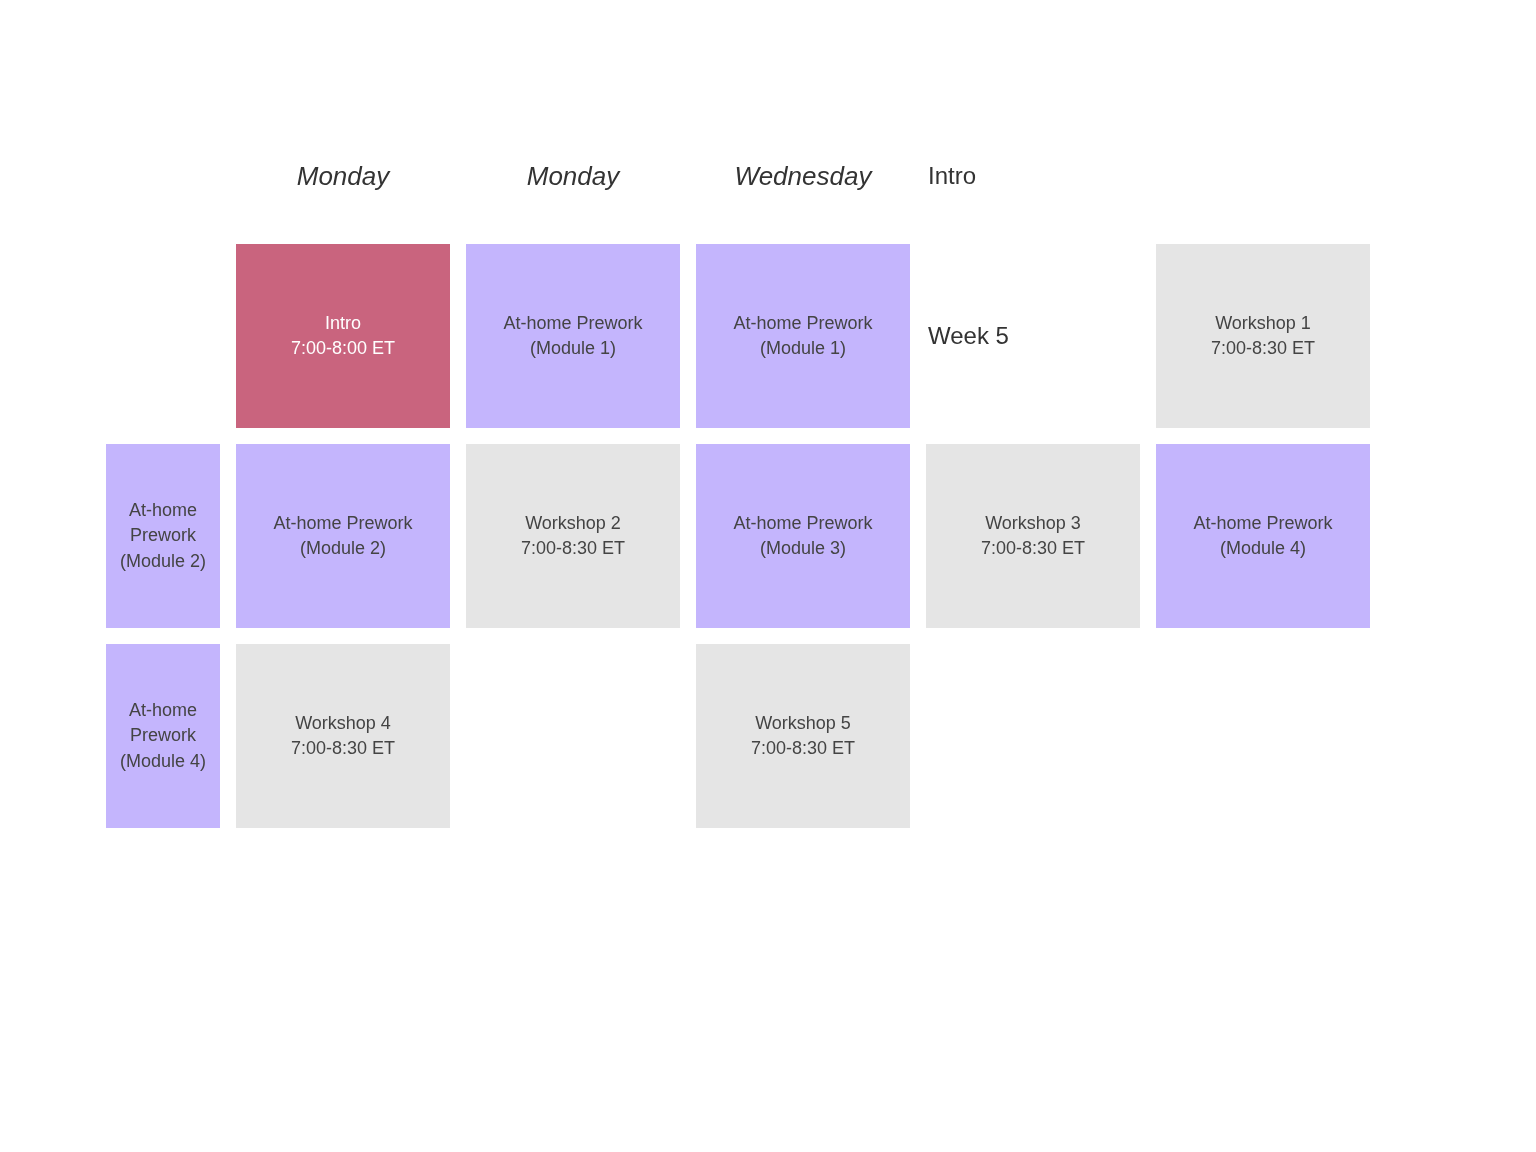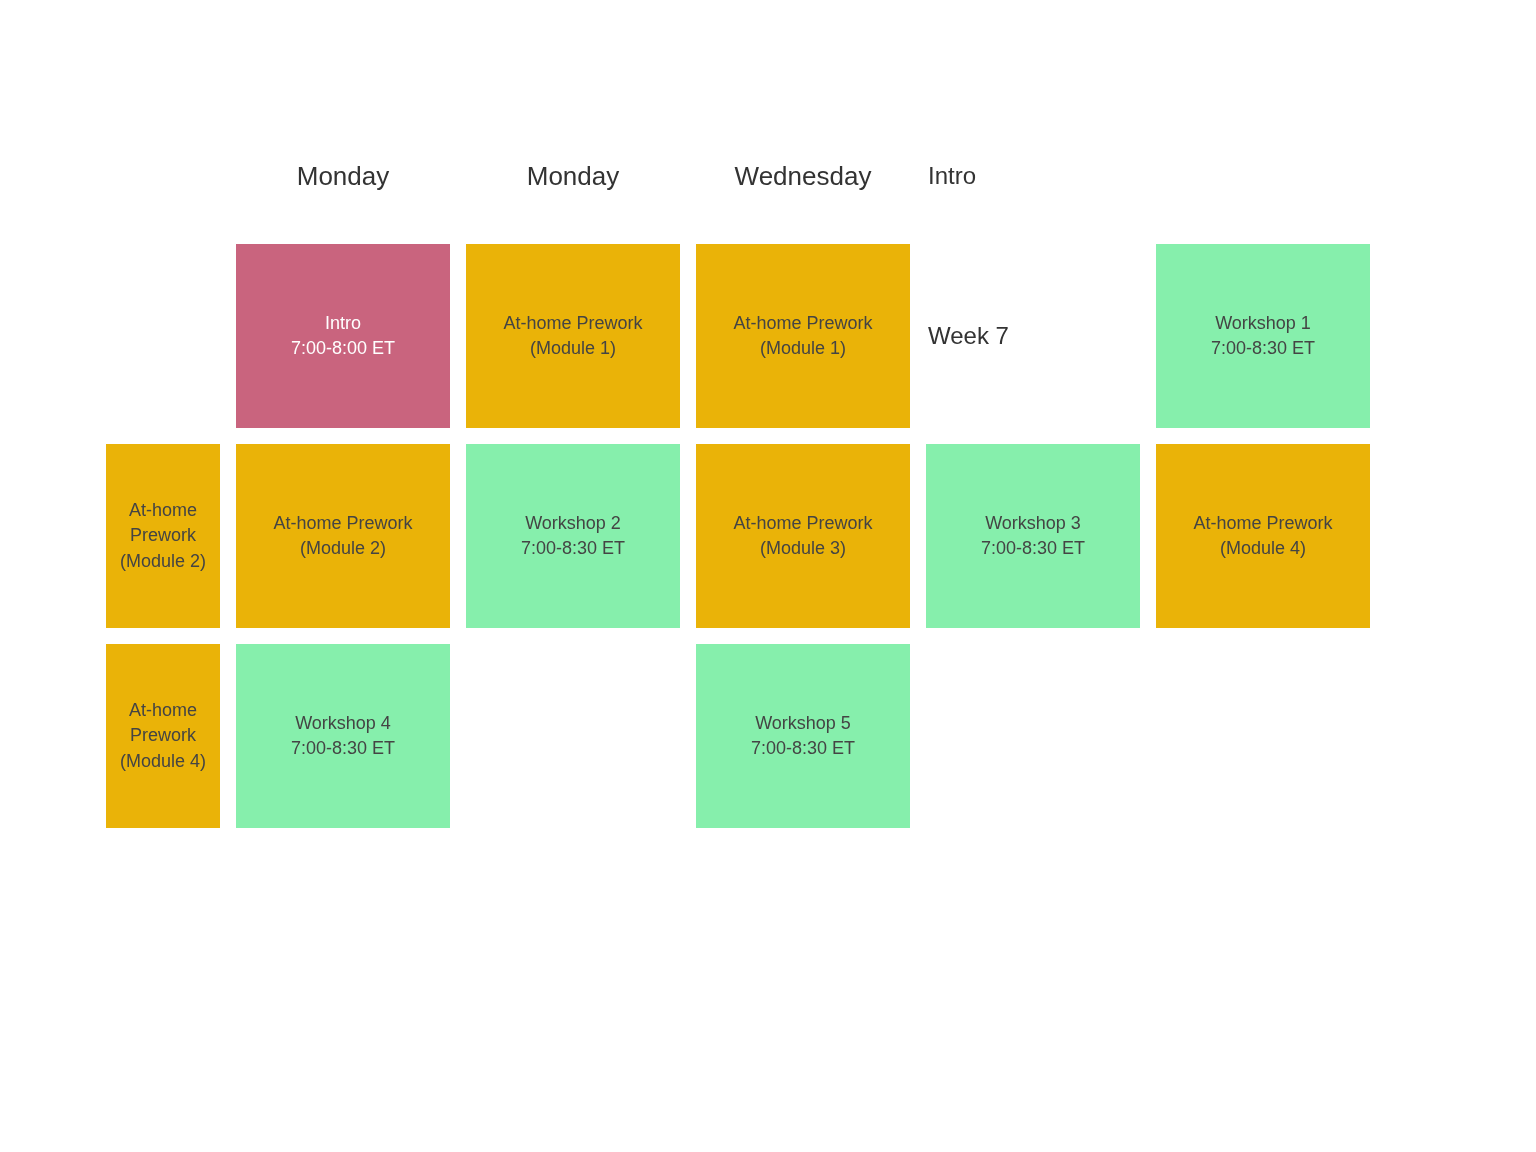--- a/index.html
+++ b/index.html
@@ -31,20 +31,21 @@
     }
 
     .header-cell {
       display: flex;
       align-items: center;
       justify-content: center;
       font-size: 26px;
       font-weight: 400;
       color: #333333;
       padding: 10px;
+      font-style: italic;
     }
 
     .row-label {
       display: flex;
       align-items: center;
       justify-content: flex-start;
       padding-left: 10px;
       font-size: 24px;
       font-weight: 400;
       color: #333333;
@@ -65,26 +66,26 @@
       background: transparent;
     }
 
     .cell-pink {
       background-color: #c9647e;
       color: #ffffff;
       margin: 8px;
     }
 
     .cell-green {
-      background-color: #eab308;
+      background-color: #c4b5fd;
       margin: 8px;
     }
 
     .cell-blue {
-      background-color: #86efac;
+      background-color: #e5e5e5;
       margin: 8px;
     }
 
     .empty-header {
       
     }
   </style>
 </head>
 <body>
 
@@ -96,21 +97,21 @@
     <div class="header-cell">Monday</div>
     <div class="header-cell">Wednesday</div>
 
     <div class="row-label">Intro</div>
     <div class="cell cell-empty"></div>
     <div class="cell cell-empty"></div>
     <div class="cell cell-pink">Intro<br>7:00-8:00 ET</div>
     <div class="cell cell-green">At-home Prework<br>(Module 1)</div>
     <div class="cell cell-green">At-home Prework<br>(Module 1)</div>
 
-    <div class="row-label">Week 7</div>
+    <div class="row-label">Week 5</div>
     <div class="cell cell-blue">Workshop 1<br>7:00-8:30 ET</div>
     <div class="cell cell-green">At-home Prework<br>(Module 2)</div>
     <div class="cell cell-green">At-home Prework<br>(Module 2)</div>
     <div class="cell cell-blue">Workshop 2<br>7:00-8:30 ET</div>
     <div class="cell cell-green">At-home Prework<br>(Module 3)</div>
 
     <div class="cell cell-blue">Workshop 3<br>7:00-8:30 ET</div>
     <div class="cell cell-green">At-home Prework<br>(Module 4)</div>
     <div class="cell cell-green">At-home Prework<br>(Module 4)</div>
     <div class="cell cell-blue">Workshop 4<br>7:00-8:30 ET</div>

